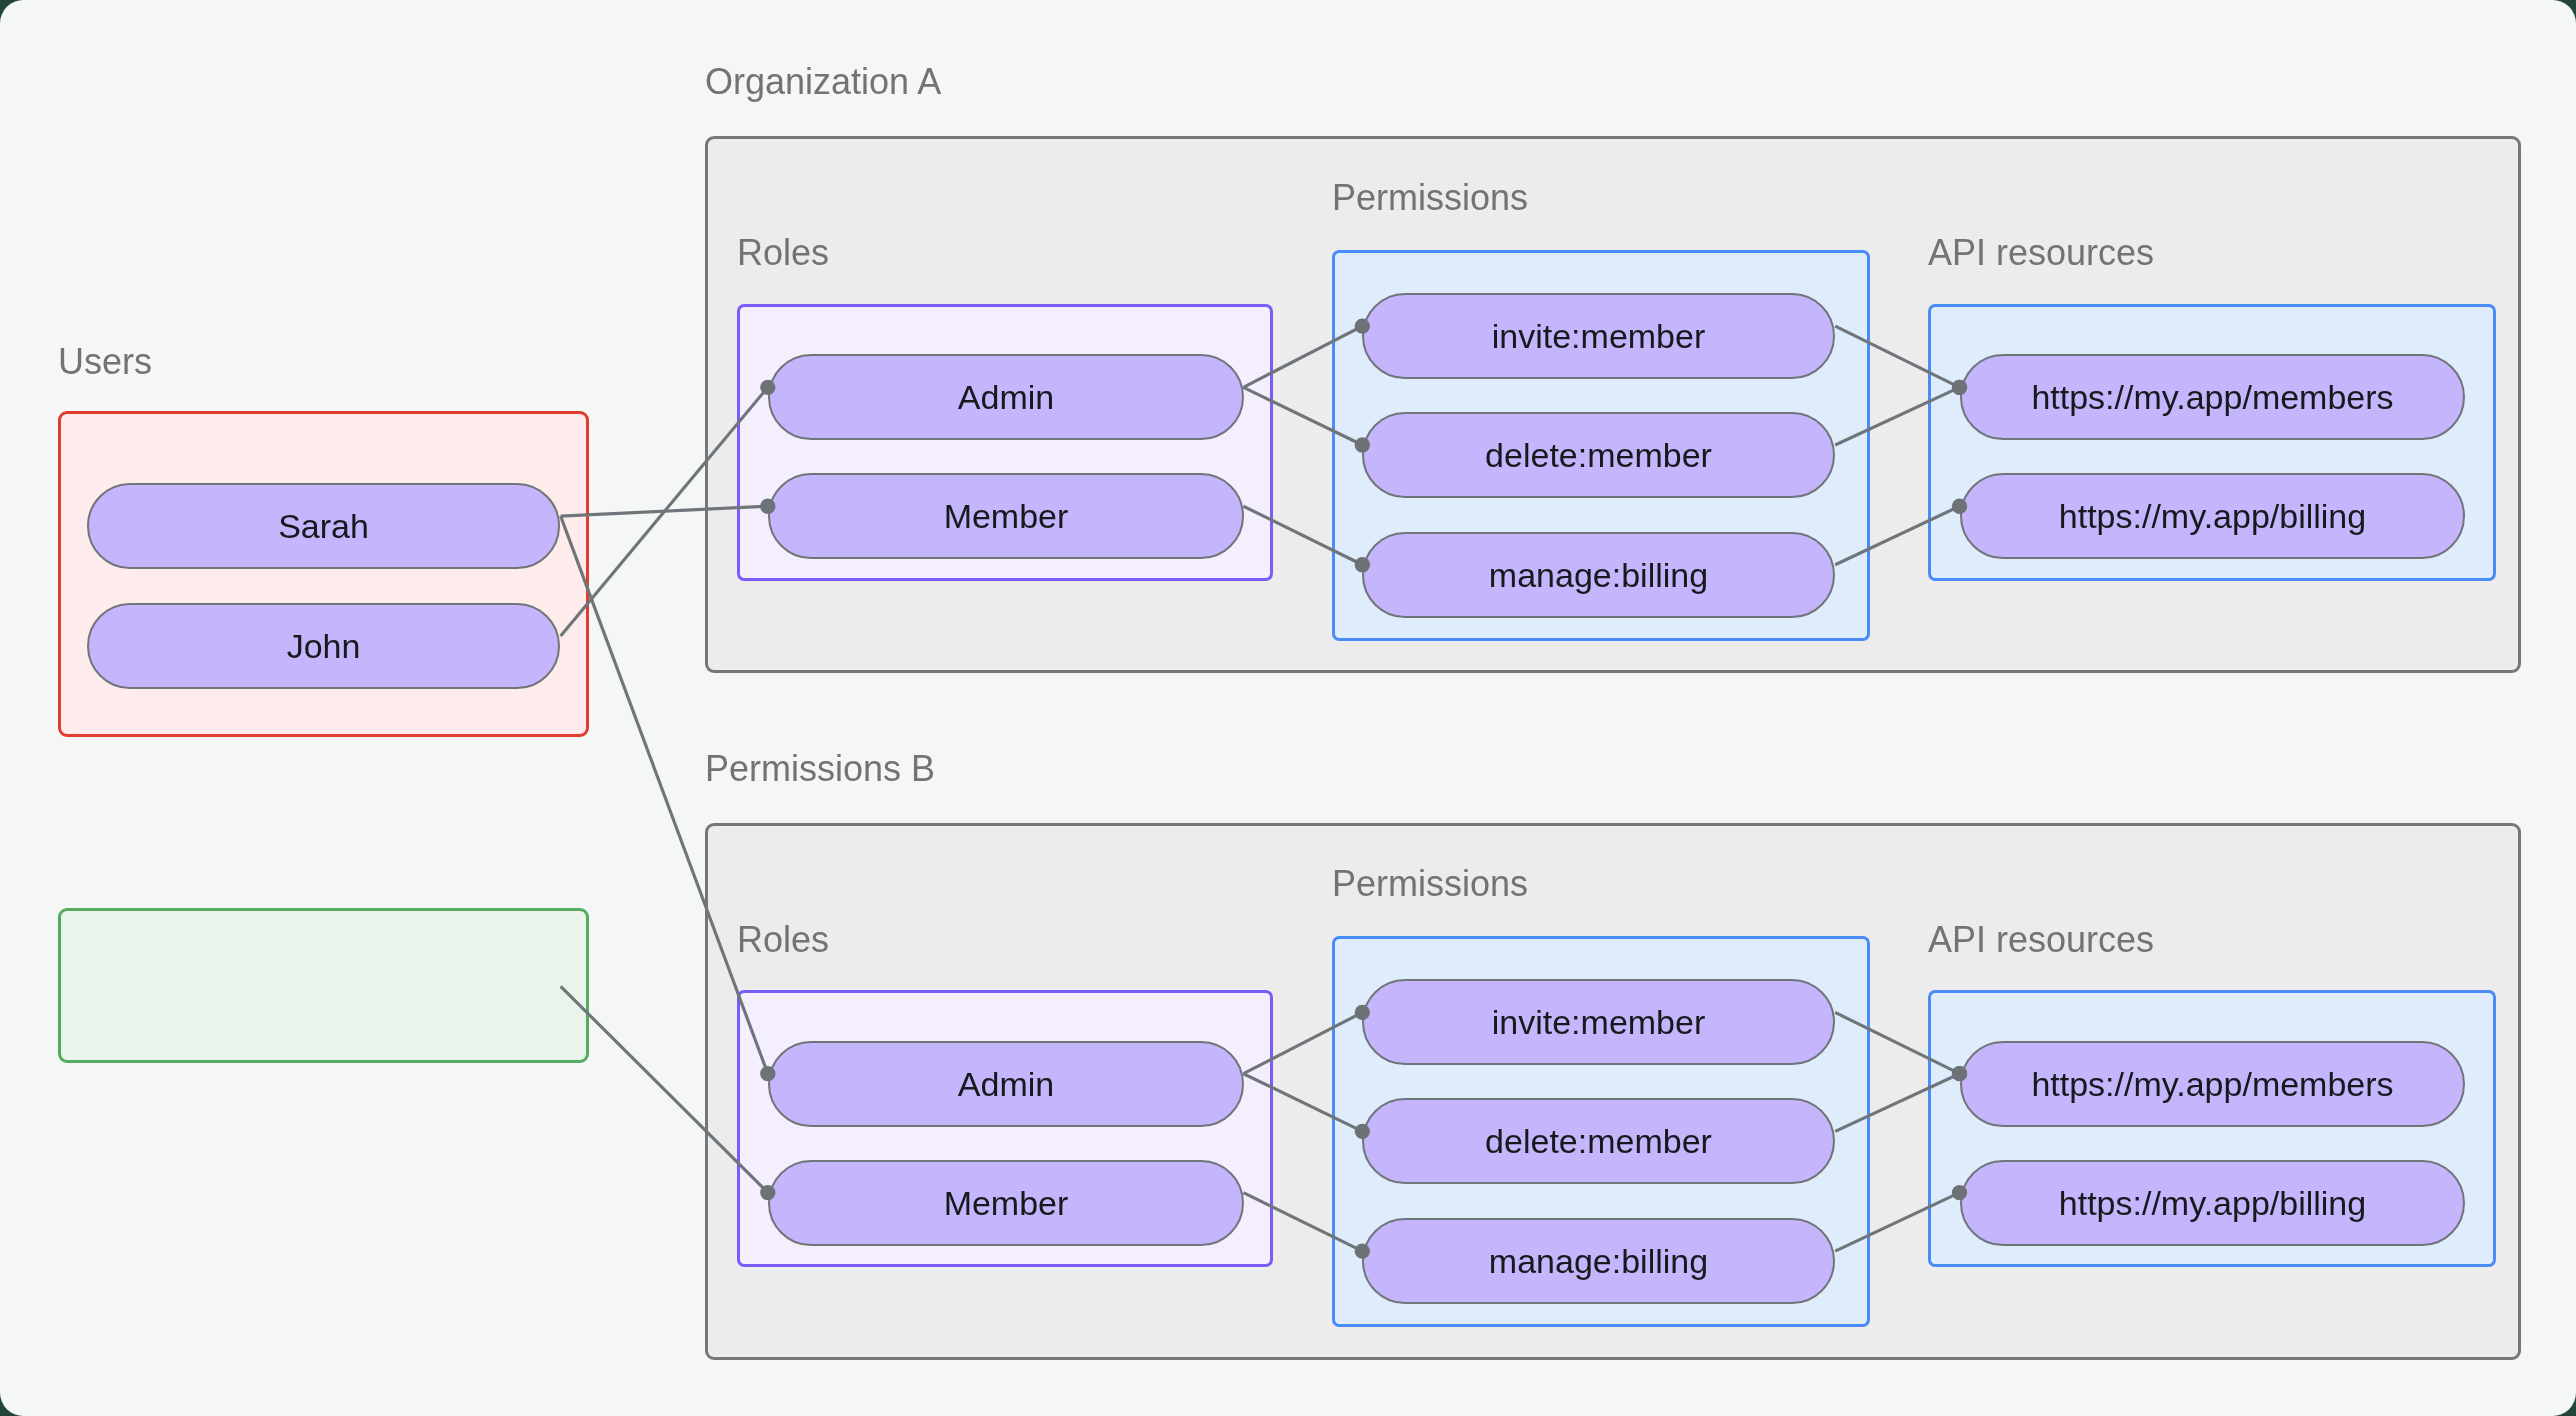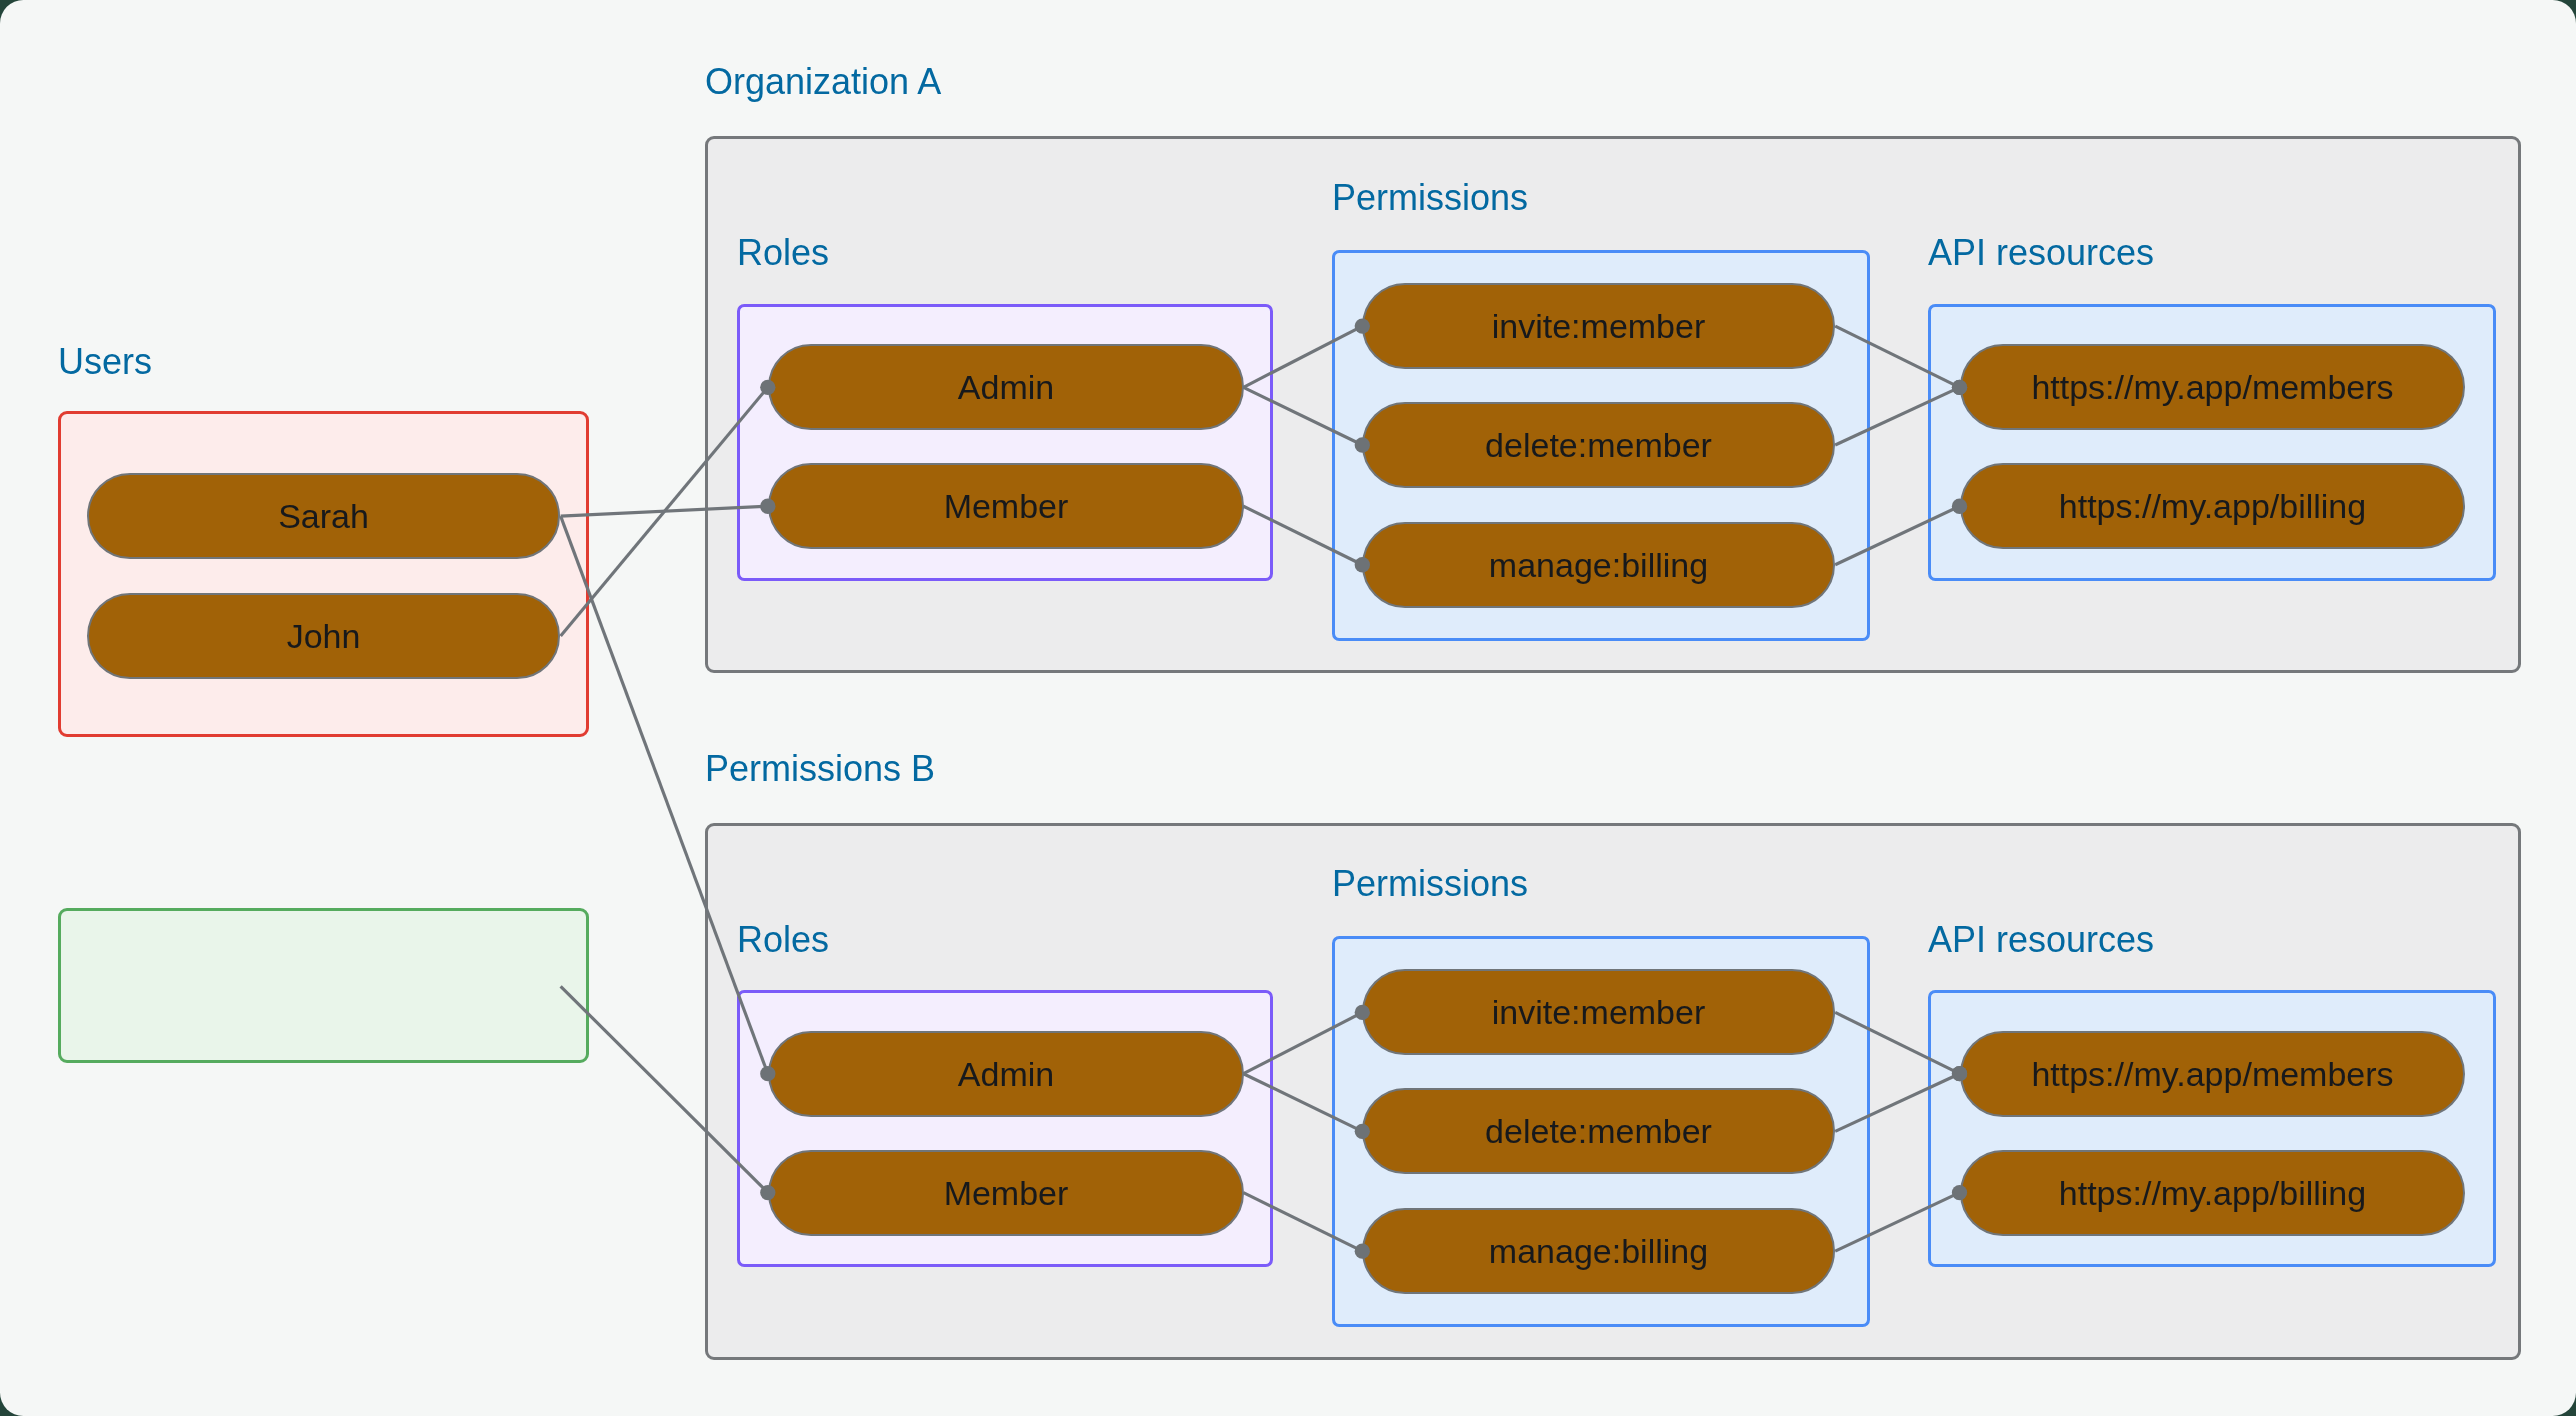--- a/index.html
+++ b/index.html
@@ -13,46 +13,47 @@
     width: 2576px;
     height: 1416px;
     background: #f5f7f6;
     border-radius: 23.4px;
     overflow: hidden;
   }
   .section-label {
     position: absolute;
     font-size: 36px;
     line-height: 1.15;
-    color: #0369a1;
+    color: #737373;
     white-space: nowrap;
   }
   .gbox {
     position: absolute;
     box-sizing: border-box;
     border-radius: 9px;
   }
   .box-org    { background: #ececed; border: 3.6px solid #75787b; border-radius: 9px; }
   .box-users  { background: #fdeceb; border: 3.6px solid #e13c31; }
   .box-m2m    { background: #e9f5ea; border: 3.6px solid #55ab5e; }
   .box-roles  { background: #f4eefe; border: 3.6px solid #7b5bf9; border-radius: 7.2px; }
   .box-blue   { background: #dfecfb; border: 3.6px solid #4a8cf7; border-radius: 7.2px; }
   .pill {
     position: absolute;
     box-sizing: border-box;
     height: 86px;
-    background: #a16207;
+    background: #c4b5fd;
     border: 2.7px solid #707579;
     border-radius: 43px;
     display: flex;
     align-items: center;
     justify-content: center;
     font-size: 34px;
     color: #17191c;
     white-space: nowrap;
+    margin-top: 10px;
   }
   #edges-layer {
     position: absolute;
     left: 0; top: 0;
     width: 2576px;
     height: 1416px;
     pointer-events: none;
   }
 </style>
 </head>

